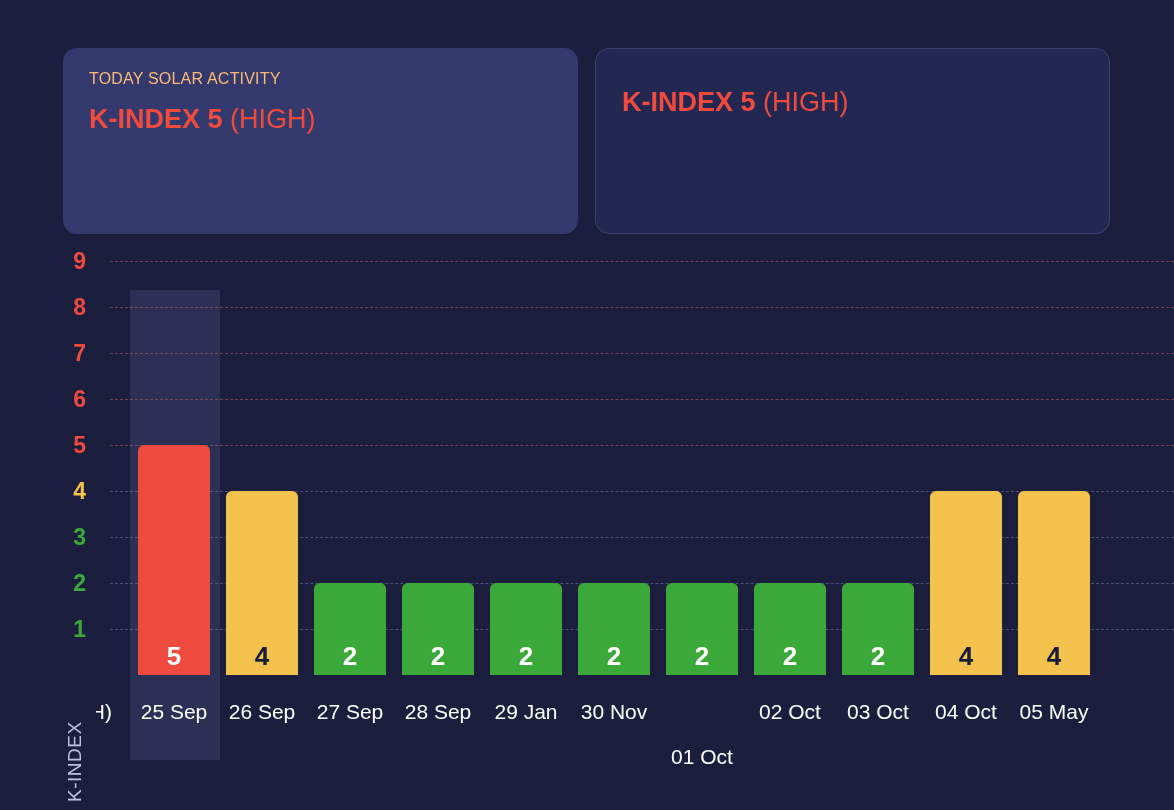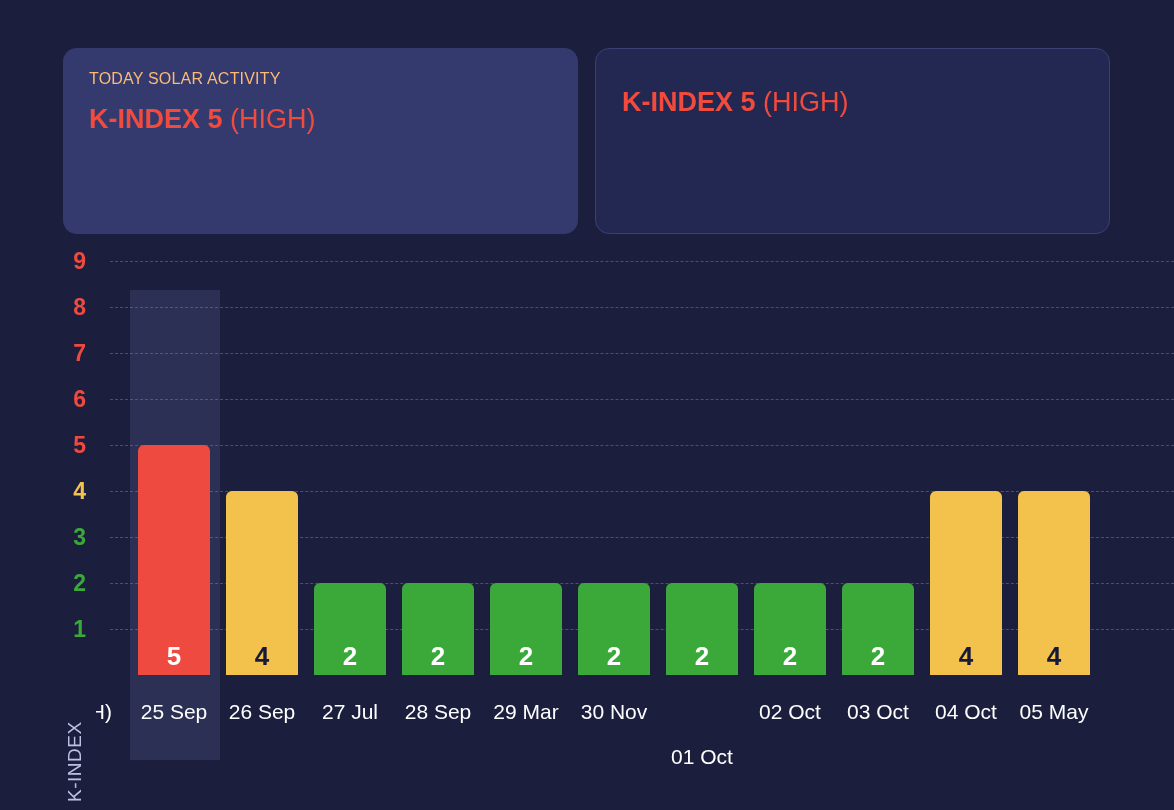--- a/index.html
+++ b/index.html
@@ -312,23 +312,23 @@
       </div>
   </div>
 
   <div class="x-label-clipped">
     <span>(HIGH)</span>
   </div>
 
   <div class="x-labels">
       <div class="x-label" style="left: 20px;">25 Sep</div>
       <div class="x-label" style="left: 108px;">26 Sep</div>
-      <div class="x-label" style="left: 196px;">27 Jul</div>
+      <div class="x-label" style="left: 196px;">27 Sep</div>
       <div class="x-label" style="left: 284px;">28 Sep</div>
-      <div class="x-label" style="left: 372px;">29 Mar</div>
+      <div class="x-label" style="left: 372px;">29 Jan</div>
       <div class="x-label" style="left: 460px;">30 Nov</div>
       <div class="x-label" style="left: 548px; margin-top: 45px;">01 Oct</div>
       <div class="x-label" style="left: 636px;">02 Oct</div>
       <div class="x-label" style="left: 724px;">03 Oct</div>
       <div class="x-label" style="left: 812px;">04 Oct</div>
       <div class="x-label" style="left: 900px;">05 May</div>
     </div>
 
   <div class="axis-title">
     <span>K-INDEX</span>

